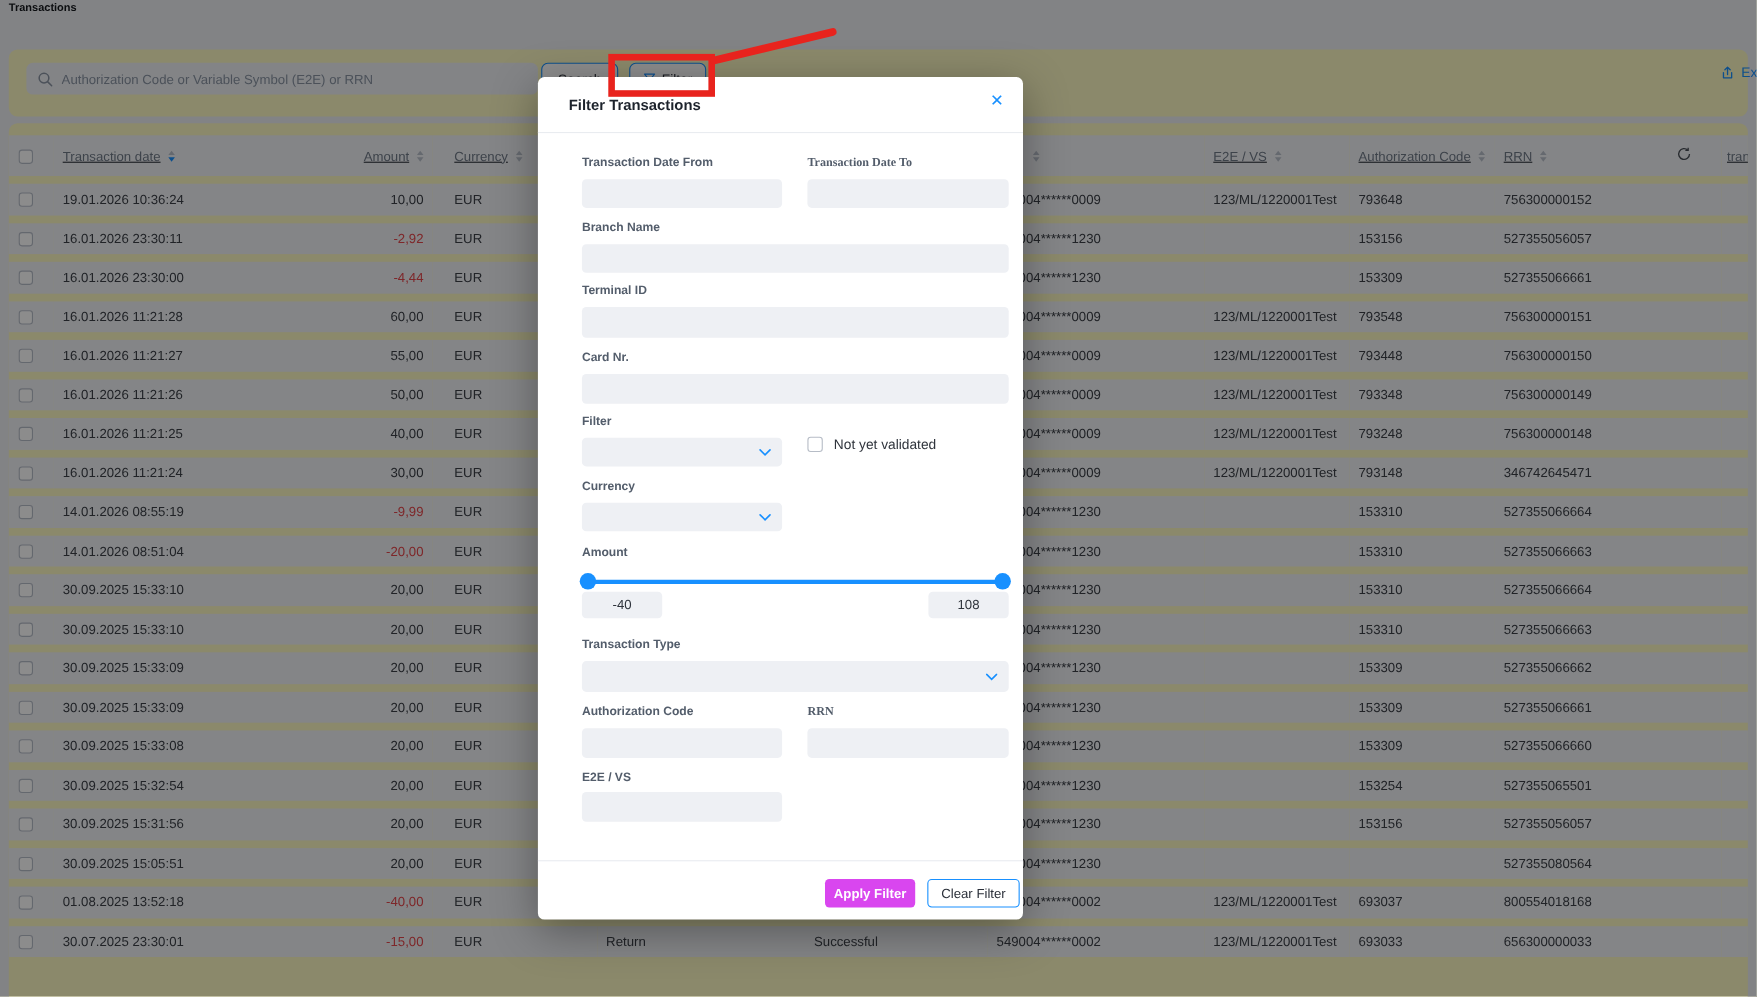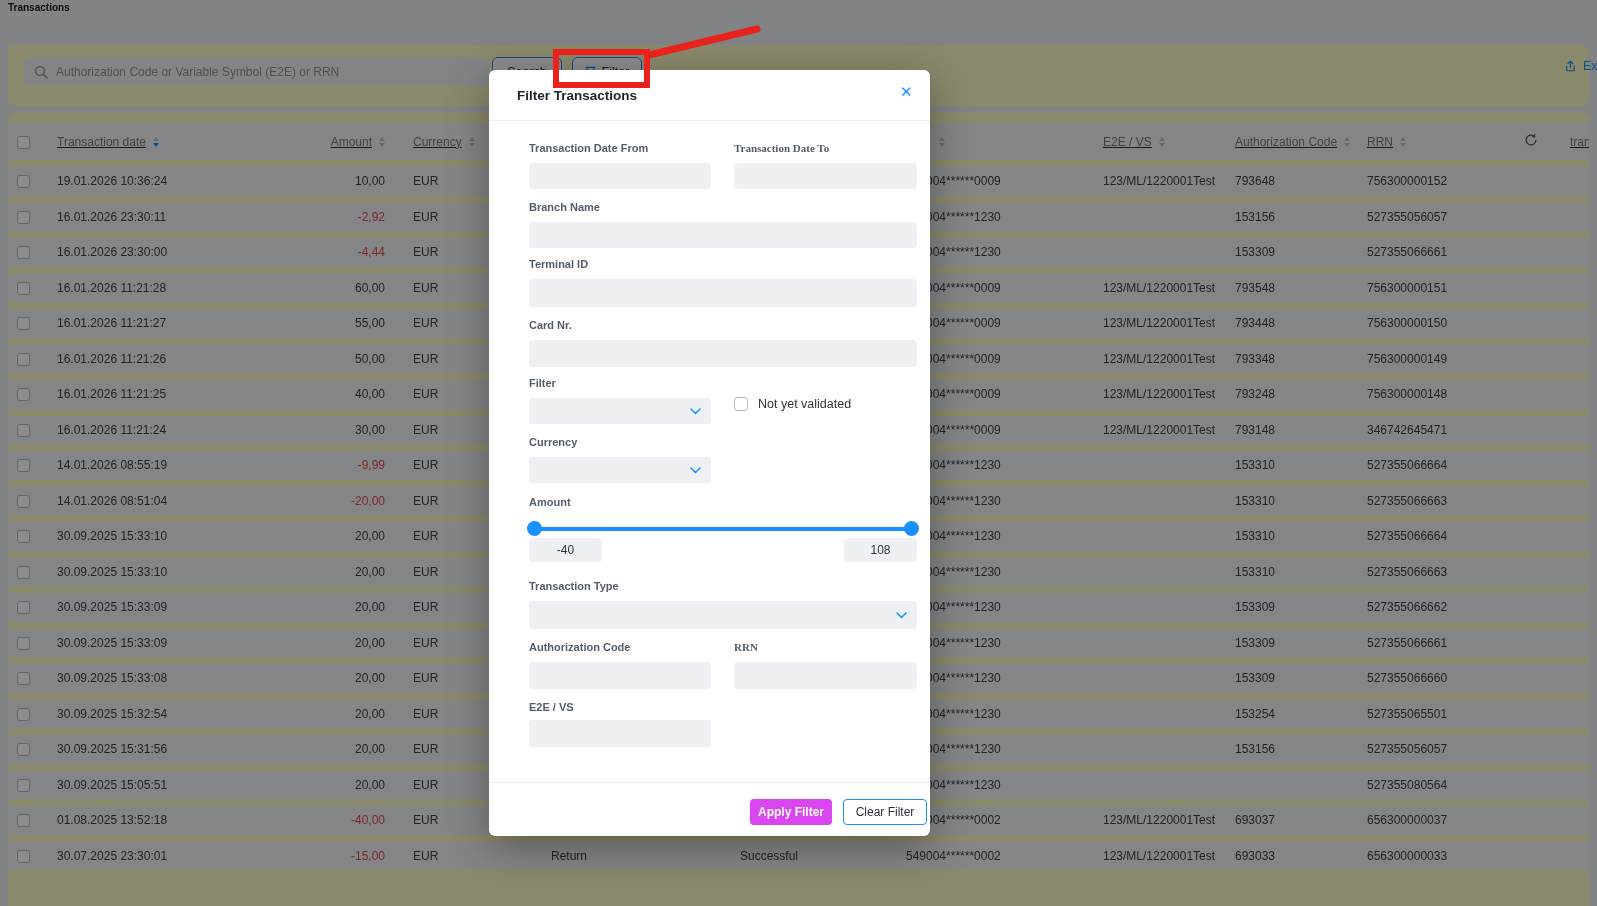--- a/index.html
+++ b/index.html
@@ -504,21 +504,21 @@
         <tr>
           <td class="c-check"><span class="chk"></span></td>
           <td class="c-date">01.08.2025 13:52:18</td>
           <td class="c-amount neg">-40,00</td>
           <td class="c-currency">EUR</td>
           <td class="c-type"></td>
           <td class="c-status"></td>
           <td class="c-card-val">549004******0002</td>
           <td class="c-e2e">123/ML/1220001Test</td>
           <td class="c-auth">693037</td>
-          <td class="c-rrn">656300000037</td>
+          <td class="c-rrn">800554018168</td>
           <td class="c-refresh"></td>
           <td class="c-trans"></td>
         </tr>
         <tr>
           <td class="c-check"><span class="chk"></span></td>
           <td class="c-date">30.07.2025 23:30:01</td>
           <td class="c-amount neg">-15,00</td>
           <td class="c-currency">EUR</td>
           <td class="c-type">Return</td>
           <td class="c-status">Successful</td>

